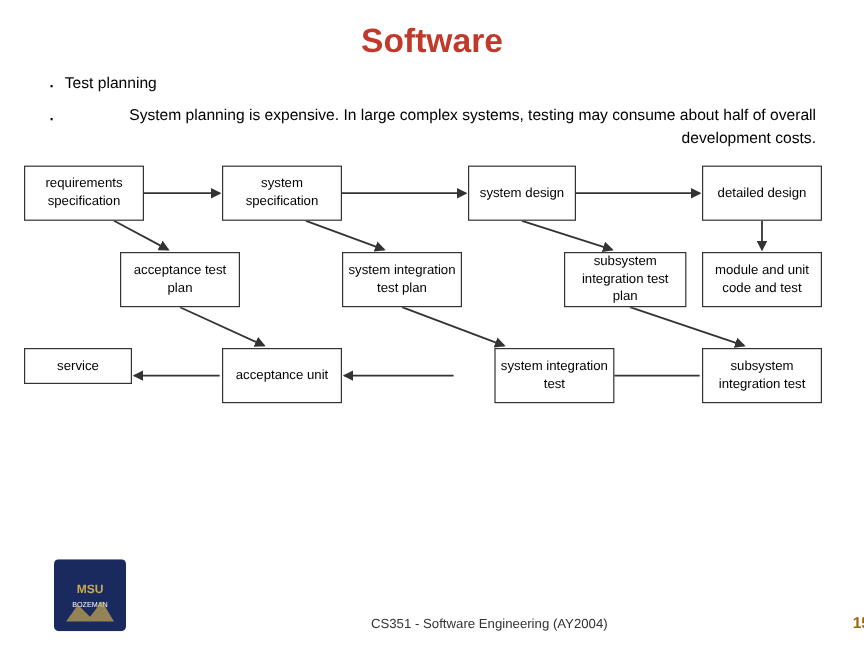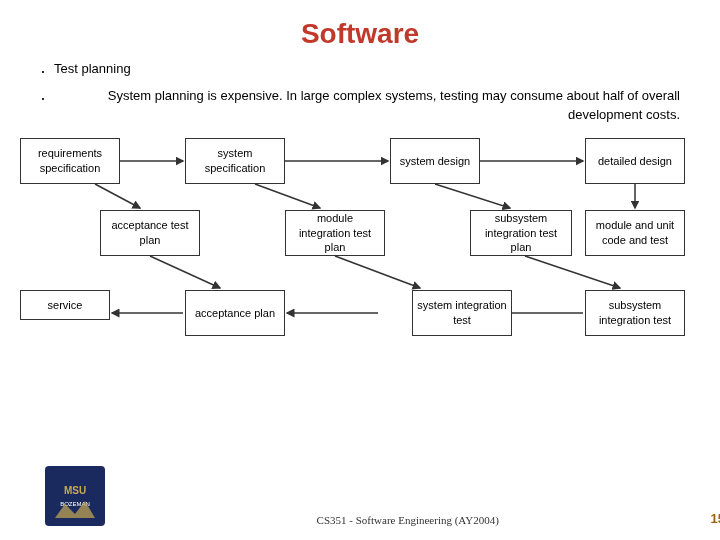--- a/index.html
+++ b/index.html
@@ -108,21 +108,20 @@
     .footer-logo {
       width: 60px;
       height: 60px;
     }
 
     .footer-center {
       font-size: 11px;
       color: #333;
       text-align: center;
       flex: 1;
-      font-family: Liberation Serif, serif;
     }
 
     .footer-page {
       font-size: 13px;
       font-weight: bold;
       color: #a16207;
       text-align: center;
     }
 
     
@@ -191,34 +190,34 @@
     <span>system design</span>
   </div>
   <div class="box box-detdes">
     <span>detailed design</span>
   </div>
 
   <div class="box box-acctplan">
     <span>acceptance test plan</span>
   </div>
   <div class="box box-sysint">
-    <span>module integration test plan</span>
+    <span>system integration test plan</span>
   </div>
   <div class="box box-subint">
     <span>subsystem integration test plan</span>
   </div>
   <div class="box box-modunit">
     <span>module and unit code and test</span>
   </div>
 
   <div class="box box-service">
     <span>service</span>
   </div>
   <div class="box box-acct">
-    <span>acceptance plan</span>
+    <span>acceptance unit</span>
   </div>
   <div class="box box-sysinttest">
     <span>system integration test</span>
   </div>
   <div class="box box-subinttest">
     <span>subsystem integration test</span>
   </div>
 
 </div>
 

